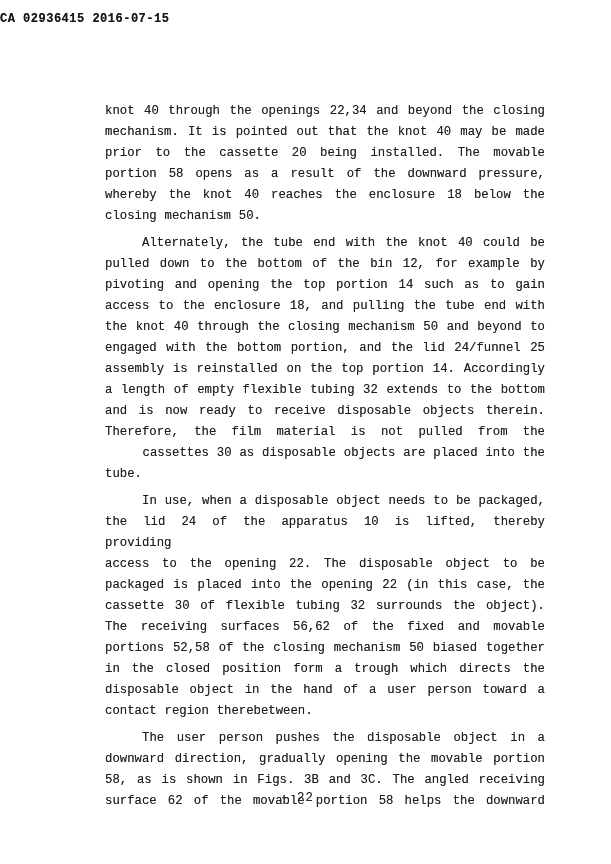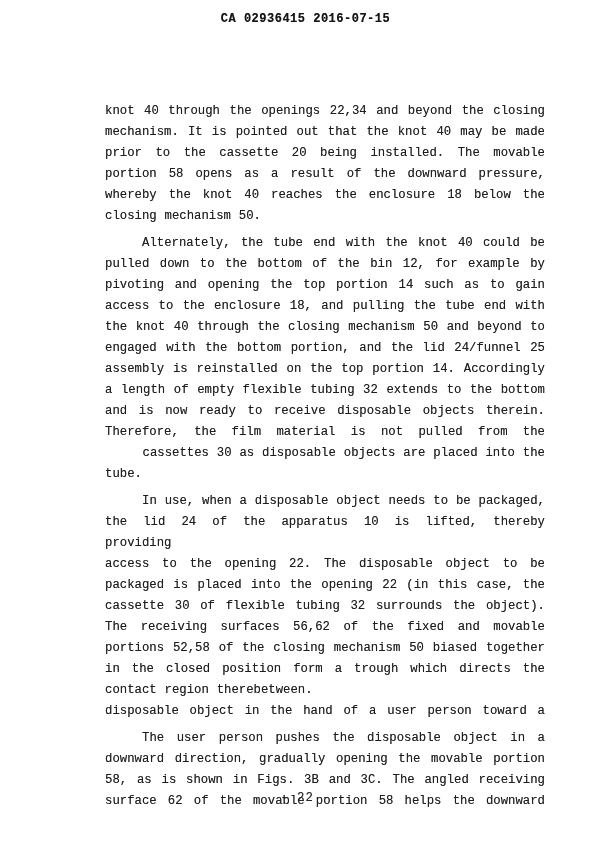--- a/index.html
+++ b/index.html
@@ -15,21 +15,20 @@
     background: #ffffff;
     font-family: "Liberation Mono", "DejaVu Sans Mono", monospace;
     color: #1e1e1e;
     overflow: hidden;
   }
   .doc-header {
     position: absolute;
     top: 12px;
     left: 0;
     width: 100%;
-    text-align: center;
     font-size: 12px;
     font-weight: bold;
     letter-spacing: 0.5px;
     color: #161616;
     text-shadow: 0 0 0.5px rgba(20,20,20,0.65);
   }
   .doc-body {
     position: absolute;
     top: 101px;
     left: 105px;
@@ -99,22 +98,22 @@
 
     <div class="para">
       <div class="line indent">In use, when a disposable object needs to be packaged,</div>
       <div class="line">the lid 24 of the apparatus 10 is lifted, thereby providing</div>
       <div class="line">access to the opening 22.  The disposable object to be</div>
       <div class="line">packaged is placed into the opening 22 (in this case, the</div>
       <div class="line">cassette 30 of flexible tubing 32 surrounds the object).</div>
       <div class="line">The receiving surfaces 56,62 of the fixed and movable</div>
       <div class="line">portions 52,58 of the closing mechanism 50 biased together</div>
       <div class="line">in the closed position form a trough which directs the</div>
+      <div class="line">disposable object in the hand of a user person toward a</div>
       <div class="line noj">contact region therebetween.</div>
-      <div class="line">disposable object in the hand of a user person toward a</div>
     </div>
 
     <div class="para">
       <div class="line indent">The user person pushes the disposable object in a</div>
       <div class="line">downward direction, gradually opening the movable portion</div>
       <div class="line">58, as is shown in Figs. 3B and 3C.  The angled receiving</div>
       <div class="line">surface 62 of the movable portion 58 helps the downward</div>
     </div>
 
   </div>

